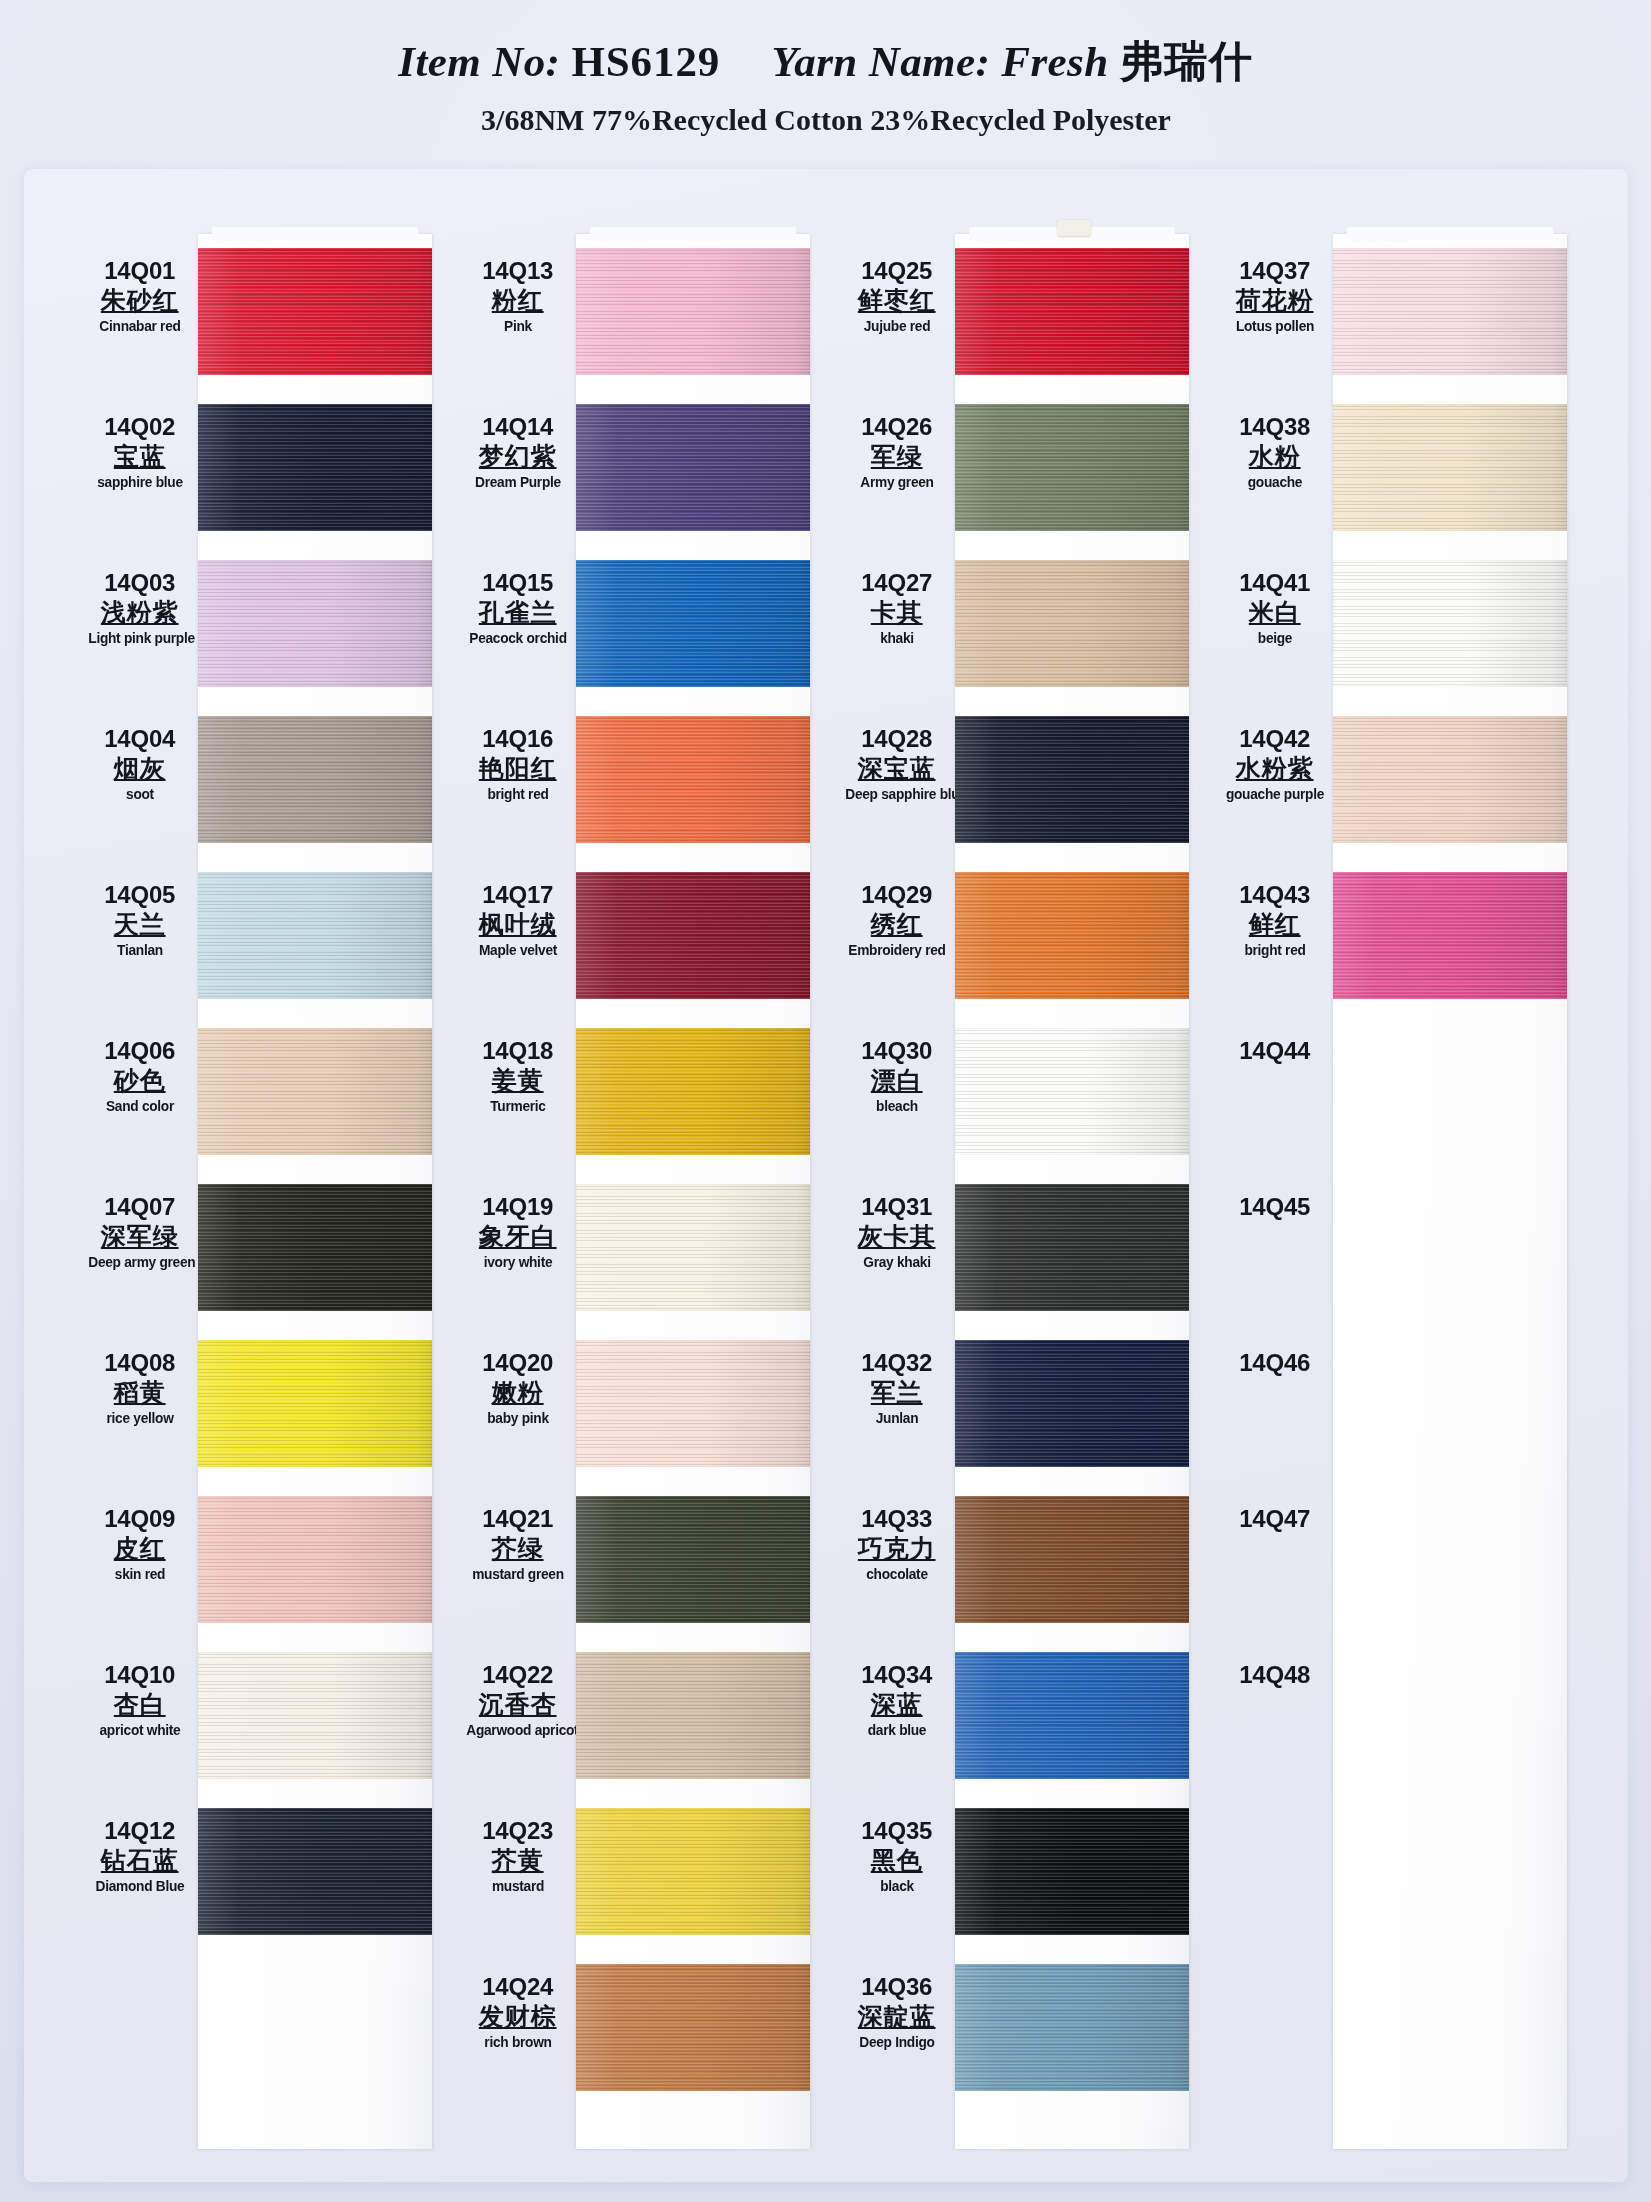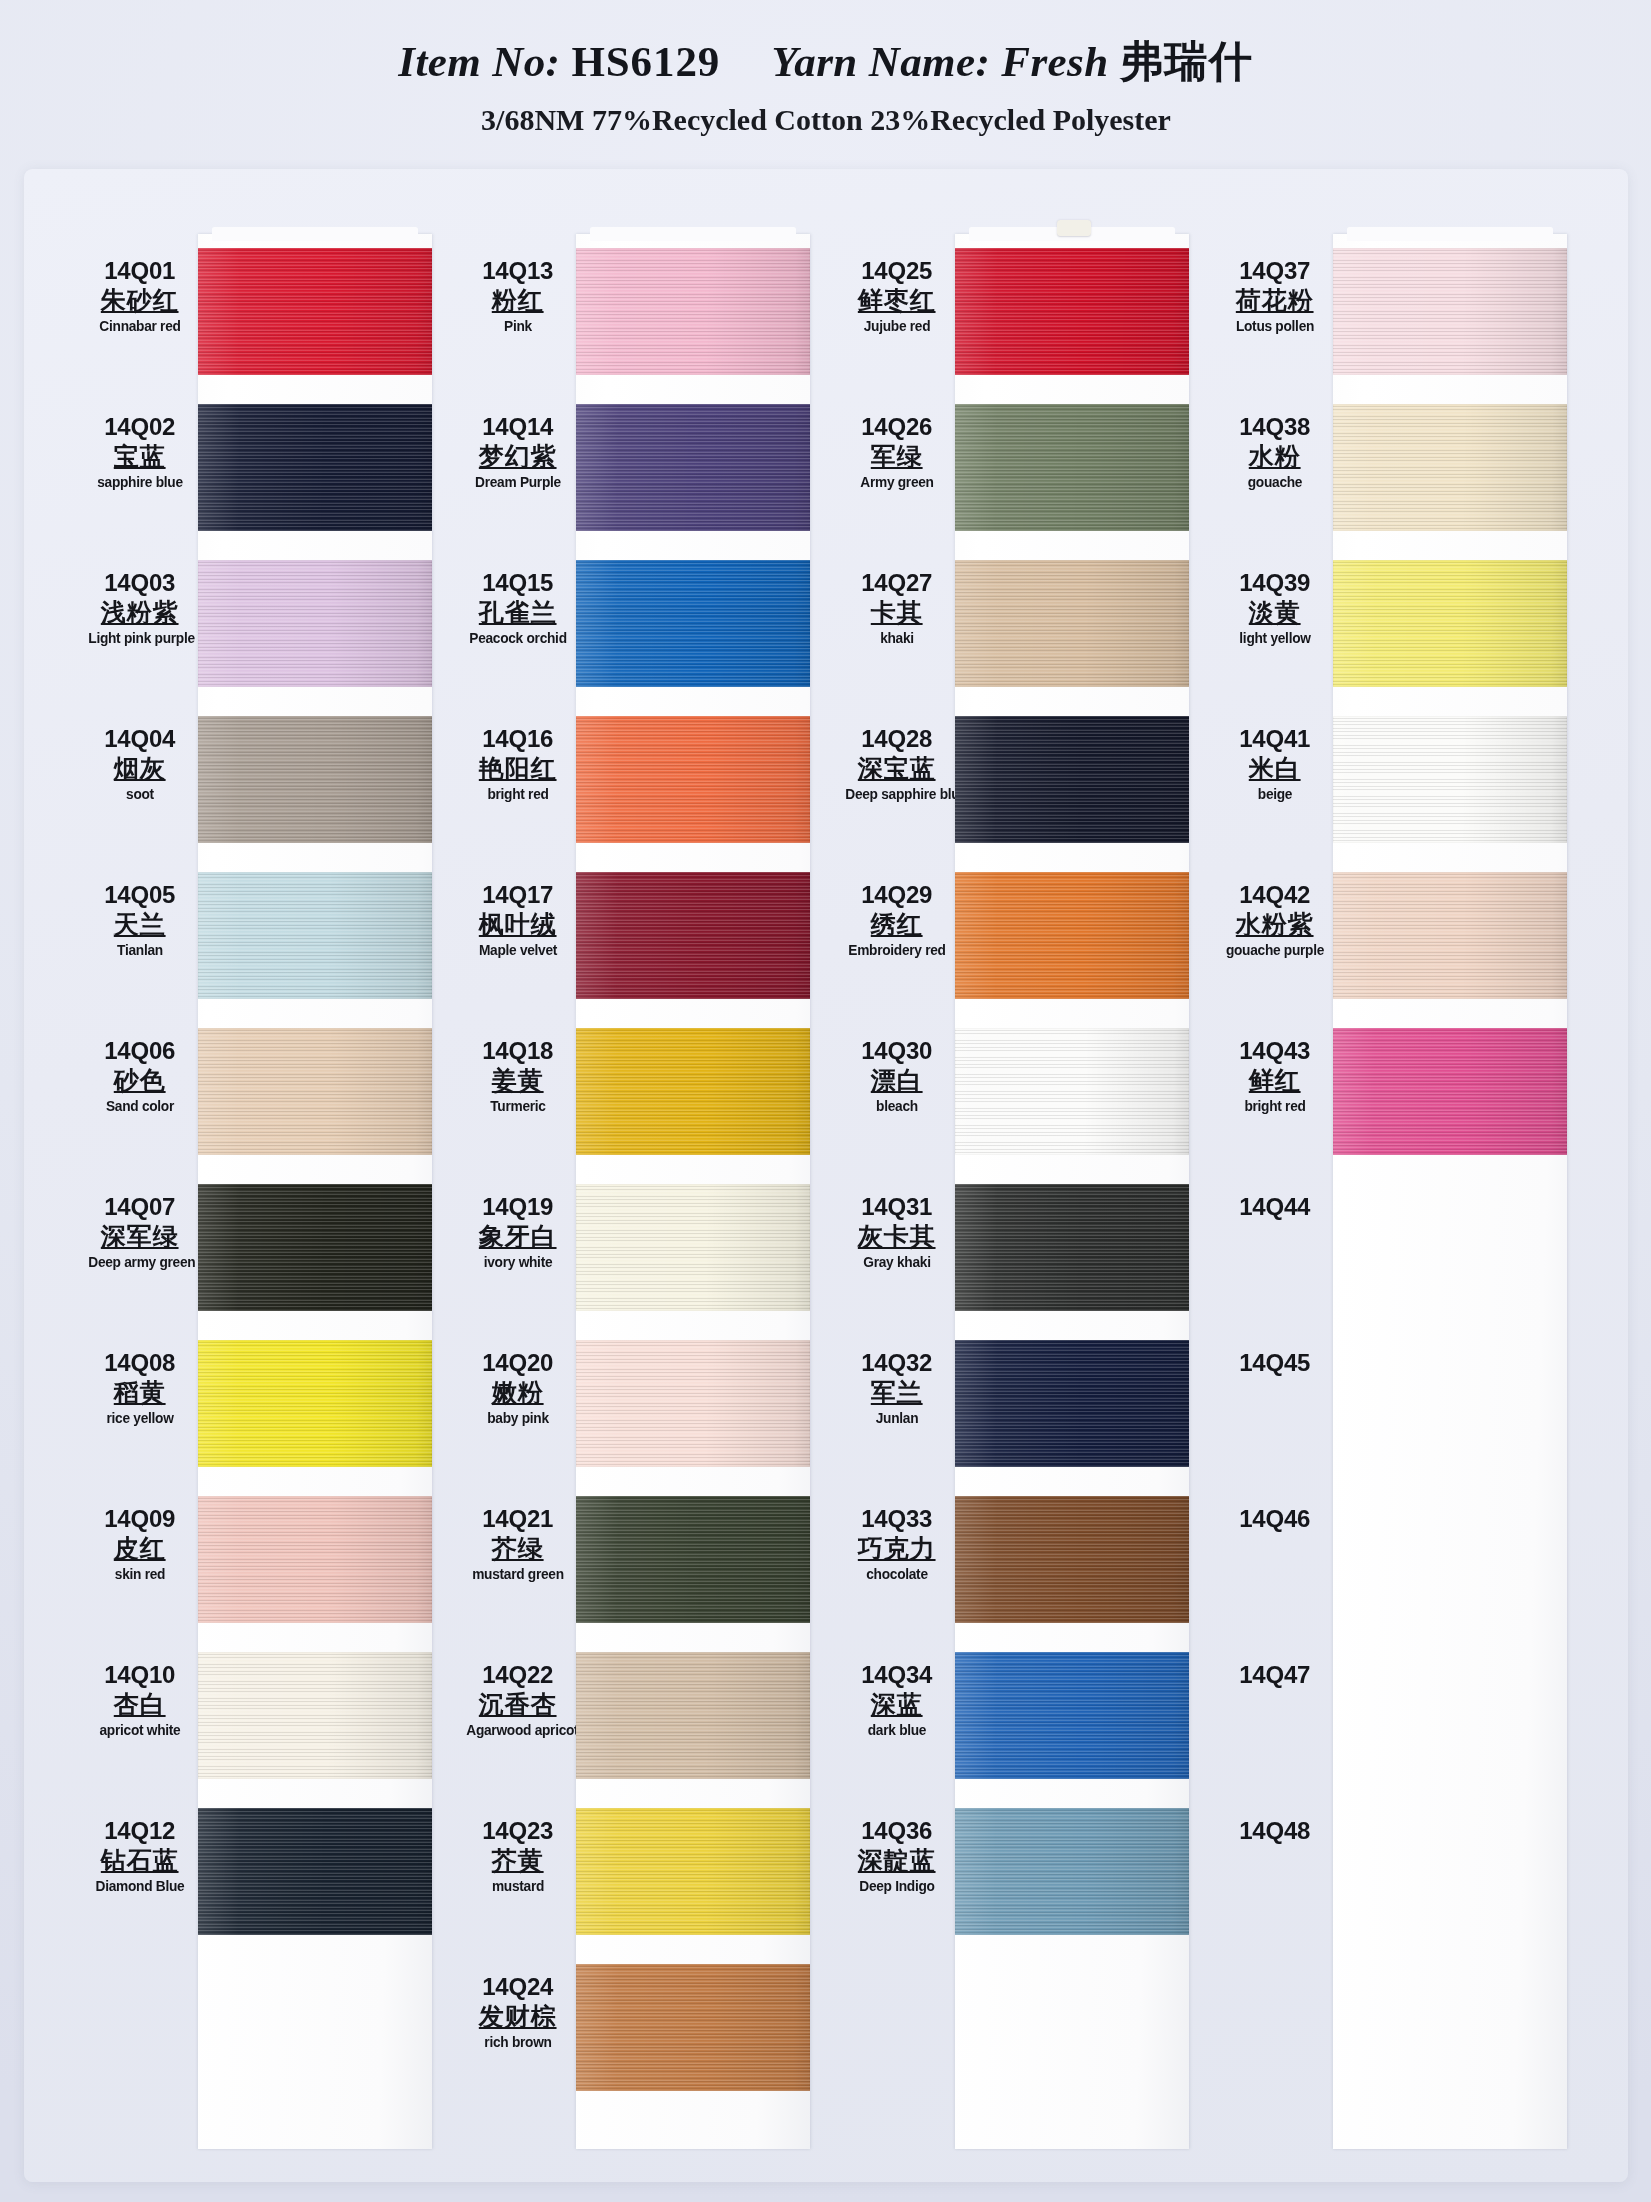--- a/index.html
+++ b/index.html
@@ -512,20 +512,28 @@
         <div class="row">
           <div class="label">
             <div class="code">14Q34</div>
             <div class="cn">深蓝</div>
             <div class="en">dark blue</div>
           </div>
           <div class="swatch" style="background-color: rgb(31, 98, 181);"></div>
         </div>
         <div class="row">
           <div class="label">
+            <div class="code">14Q35</div>
+            <div class="cn">黑色</div>
+            <div class="en">black</div>
+          </div>
+          <div class="swatch" style="background-color: rgb(11, 13, 15);"></div>
+        </div>
+        <div class="row">
+          <div class="label">
             <div class="code">14Q36</div>
             <div class="cn">深靛蓝</div>
             <div class="en">Deep Indigo</div>
           </div>
           <div class="swatch" style="background-color: rgb(109, 154, 180);"></div>
         </div>
       </div>
     </div>
     <div class="col col-4">
       <div class="strip"></div>
@@ -542,28 +550,20 @@
         <div class="row">
           <div class="label">
             <div class="code">14Q38</div>
             <div class="cn">水粉</div>
             <div class="en">gouache</div>
           </div>
           <div class="swatch" style="background-color: rgb(241, 228, 200);"></div>
         </div>
         <div class="row">
           <div class="label">
-            <div class="code">14Q39</div>
-            <div class="cn">淡黄</div>
-            <div class="en">light yellow</div>
-          </div>
-          <div class="swatch" style="background-color: rgb(243, 235, 114);"></div>
-        </div>
-        <div class="row">
-          <div class="label">
             <div class="code">14Q41</div>
             <div class="cn">米白</div>
             <div class="en">beige</div>
           </div>
           <div class="swatch" style="background-color: rgb(251, 251, 249);"></div>
         </div>
         <div class="row">
           <div class="label">
             <div class="code">14Q42</div>
             <div class="cn">水粉紫</div>

